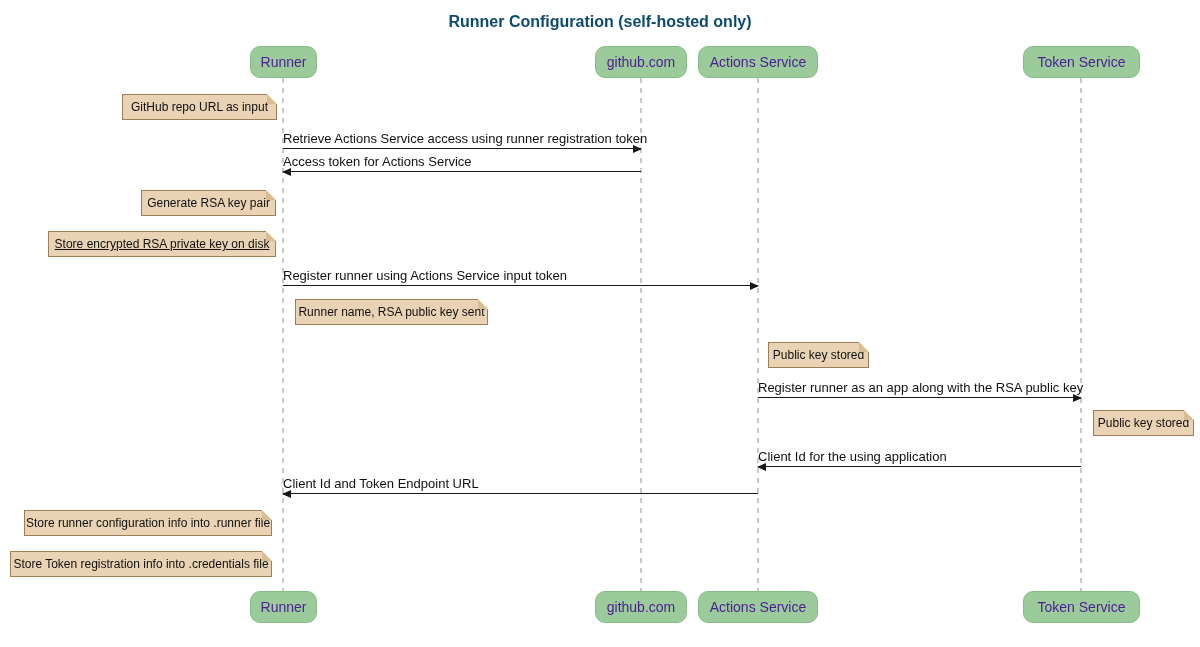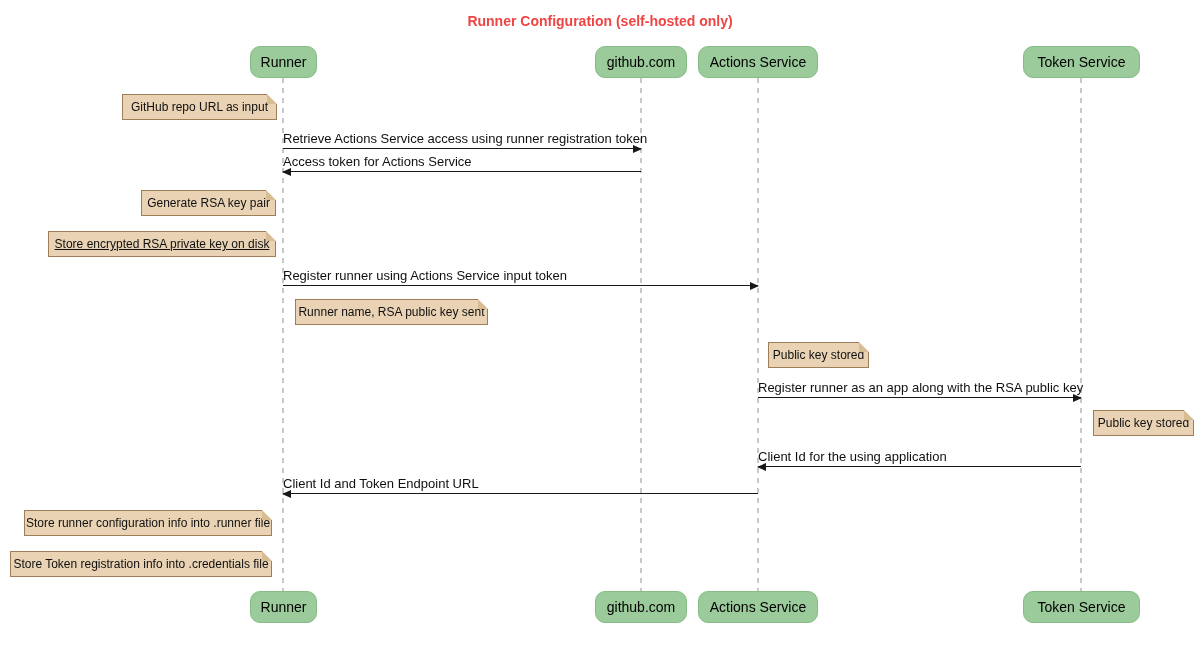--- a/index.html
+++ b/index.html
@@ -2,27 +2,27 @@
 <html><head>
 <meta charset="utf-8">
 <style>
   html,body { margin:0; padding:0; background:#ffffff; }
   .diagram {
     position:relative; width:1200px; height:647px; background:#ffffff;
     font-family:"Liberation Sans", sans-serif; color:#000; overflow:hidden;
   }
   .title {
     position:absolute; top:13px; left:0; width:100%;
-    text-align:center; font-size:14px; font-weight:bold; color:#ef4444;
+    text-align:center; font-size:16px; font-weight:bold; color:#0c4a6e;
   }
   .participant {
     position:absolute; height:32px; box-sizing:border-box;
     background:#9BCA9B; border:1px solid #85BC85; border-radius:10px;
     display:flex; align-items:center; justify-content:center;
-    font-size:14px; color:#000000; white-space:nowrap;
+    font-size:14px; color:#4c1d95; white-space:nowrap;
   }
   .lifeline {
     position:absolute; top:78px; height:513px; width:2px;
     background:repeating-linear-gradient(to bottom, #C8C8C8 0 5px, transparent 5px 10px);
   }
   .note {
     position:absolute; height:26px; box-sizing:border-box;
     background:#E9D3B4; border:1px solid #9E7E56;
     display:flex; align-items:center; justify-content:center;
     font-size:12px; color:#101010; white-space:nowrap; padding:12px 6px;

